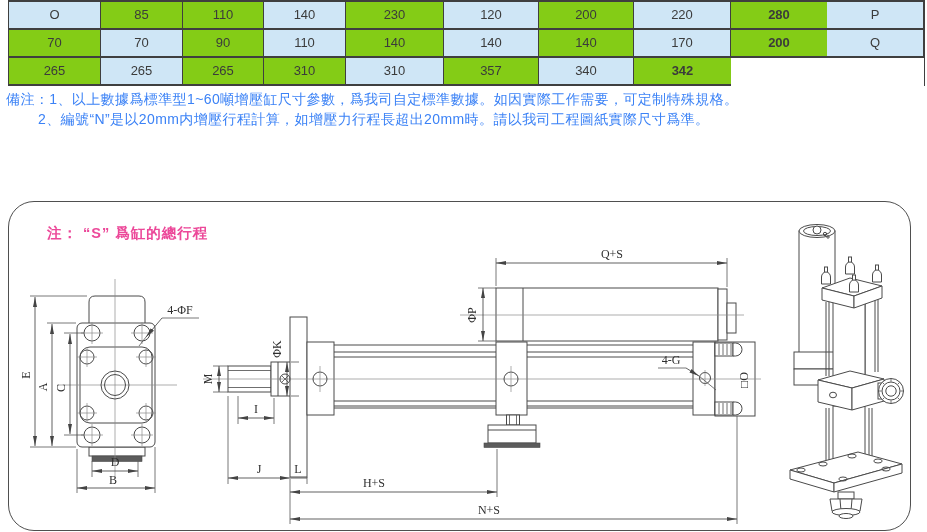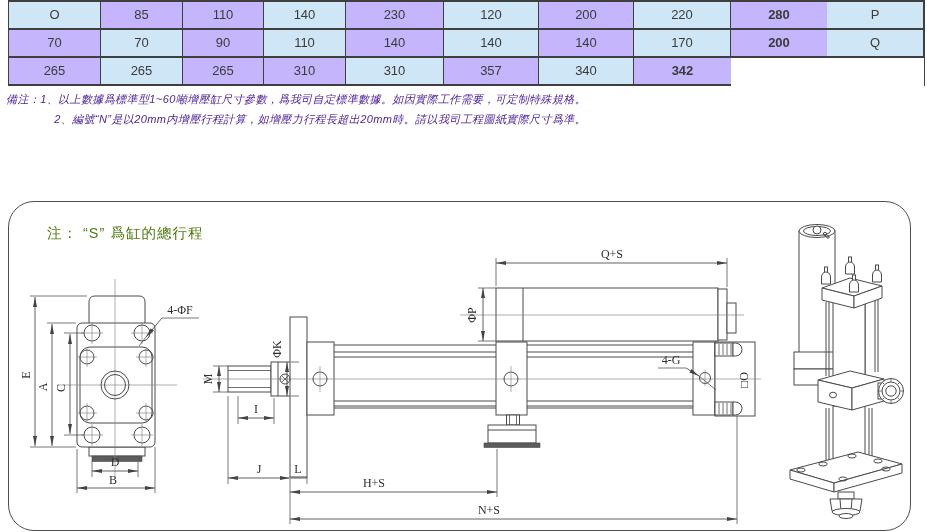--- a/index.html
+++ b/index.html
@@ -5,34 +5,34 @@
   html,body{margin:0;padding:0;background:#fff;}
   body{width:927px;height:532px;position:relative;overflow:hidden;
        font-family:"Liberation Sans","DejaVu Sans",sans-serif;color:#333;}
 
   
   .ptable{position:absolute;left:8px;top:0;display:grid;
           grid-template-columns:92px 82px 81px 82px 98px 95px 95px 97px 96px 97px;
           border-left:1px solid #3f3f3f;border-right:1px solid #3f3f3f;
           border-top:2px solid #3f3f3f;}
   .cell{height:26px;line-height:26px;text-align:center;font-size:13px;color:#3b3b3b;
-        background:#c4b5fd;border-right:1px solid #3f3f3f;border-bottom:2px solid #3f3f3f;}
+        background:#84cc16;border-right:1px solid #3f3f3f;border-bottom:2px solid #3f3f3f;}
   .cell.ce{border-right:none;font-weight:bold;}
   .cb{background:#cfe6f6;}
 
   
-  .notes{position:absolute;left:6px;top:90px;font-size:11px;color:#4c1d95;font-style:italic;}
+  .notes{position:absolute;left:6px;top:90px;font-size:14px;color:#3b82f6;}
   .notes .ln{line-height:19.5px;white-space:nowrap;letter-spacing:0.4px;}
-  .notes .ind{padding-left:32px;text-align:right;}
+  .notes .ind{padding-left:32px;}
 
   
   .dbox{position:absolute;left:8px;top:201px;width:901px;height:328px;
         border:1.4px solid #4f4f4f;border-radius:26px;background:#fff;}
-  .dnote{position:absolute;left:47px;top:224px;font-size:14.5px;font-weight:normal;
-         color:#4d7c0f;letter-spacing:1px;white-space:nowrap;}
+  .dnote{position:absolute;left:47px;top:224px;font-size:14.5px;font-weight:bold;
+         color:#ec4899;letter-spacing:1px;white-space:nowrap;}
 
   
   svg.draw{position:absolute;left:0;top:0;}
   .ol{stroke:#4a4a4a;stroke-width:1;fill:none;}
   .wf{stroke:#4a4a4a;stroke-width:1;fill:#fff;}
   .df{fill:#5c5c5c;stroke:#4a4a4a;stroke-width:0.6;}
   .cl{stroke:#8a8a8a;stroke-width:0.7;fill:none;}
   .dim{stroke:#444;stroke-width:0.85;fill:none;}
   .ext{stroke:#555;stroke-width:0.8;fill:none;}
   .hatch{stroke:#4a4a4a;stroke-width:0.8;fill:none;}

